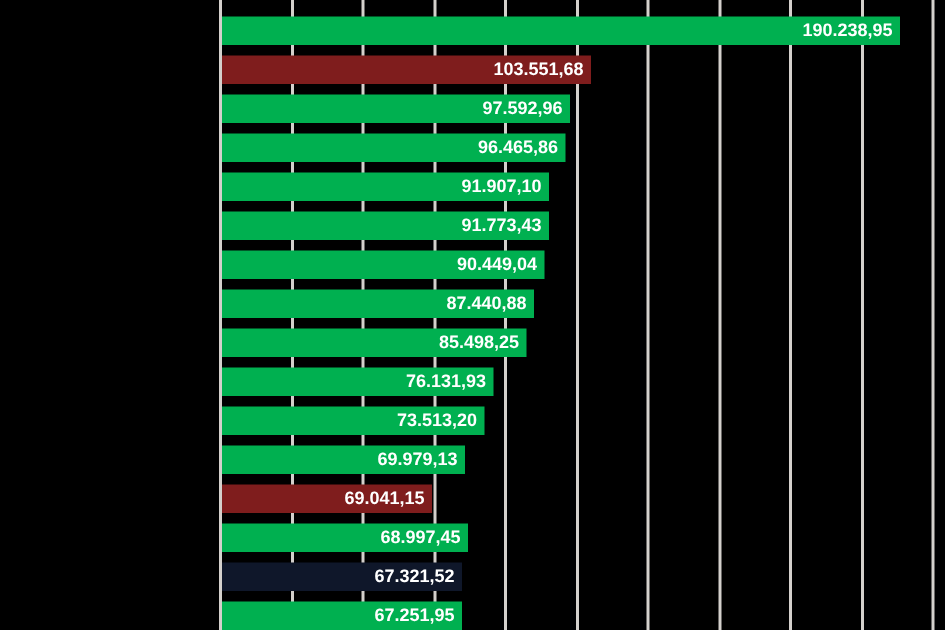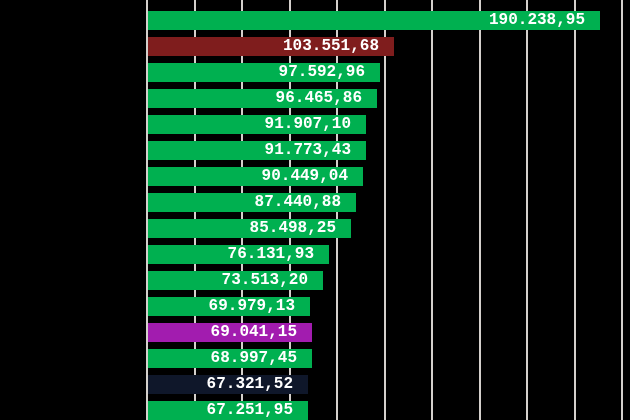--- a/index.html
+++ b/index.html
@@ -77,24 +77,24 @@
     top: 0;
     height: 19px;
     background: #00b050;
     box-sizing: border-box;
   }
   .bar-value {
     position: absolute;
     top: 0;
     height: 19px;
     line-height: 19px;
-    right: 15px;
+    right: 5px;
     color: #ffffff;
-    font-family: Liberation Mono, monospace;
-    font-size: 16px;
+    font-family: Liberation Sans, sans-serif;
+    font-size: 12px;
     font-weight: bold;
     white-space: nowrap;
     letter-spacing: 0px;
   }
 </style>
 </head>
 <body>
 
 <div id="chart-root">
 
@@ -169,21 +169,21 @@
           <div class="bar" style="width: 175px; background: rgb(0, 176, 80); padding-left: 37px;">
             <span class="bar-value" style="color: rgb(255, 255, 255);">73.513,20</span>
           </div>
         </div>
         <div class="bar-row" style="top: 297px; width: 484px;">
           <div class="bar" style="width: 162px; background: rgb(0, 176, 80);">
             <span class="bar-value" style="color: rgb(255, 255, 255);">69.979,13</span>
           </div>
         </div>
         <div class="bar-row" style="top: 323px; width: 484px;">
-          <div class="bar" style="width: 164px; background: #a21caf;">
+          <div class="bar" style="width: 140px; background: #7f1d1d;">
             <span class="bar-value" style="color: rgb(255, 255, 255);">69.041,15</span>
           </div>
         </div>
         <div class="bar-row" style="top: 349px; width: 484px;">
           <div class="bar" style="width: 164px; background: rgb(0, 176, 80);">
             <span class="bar-value" style="color: rgb(255, 255, 255);">68.997,45</span>
           </div>
         </div>
         <div class="bar-row" style="top: 375px; width: 484px;">
           <div class="bar" style="width: 160px; background: #0f172a;">

